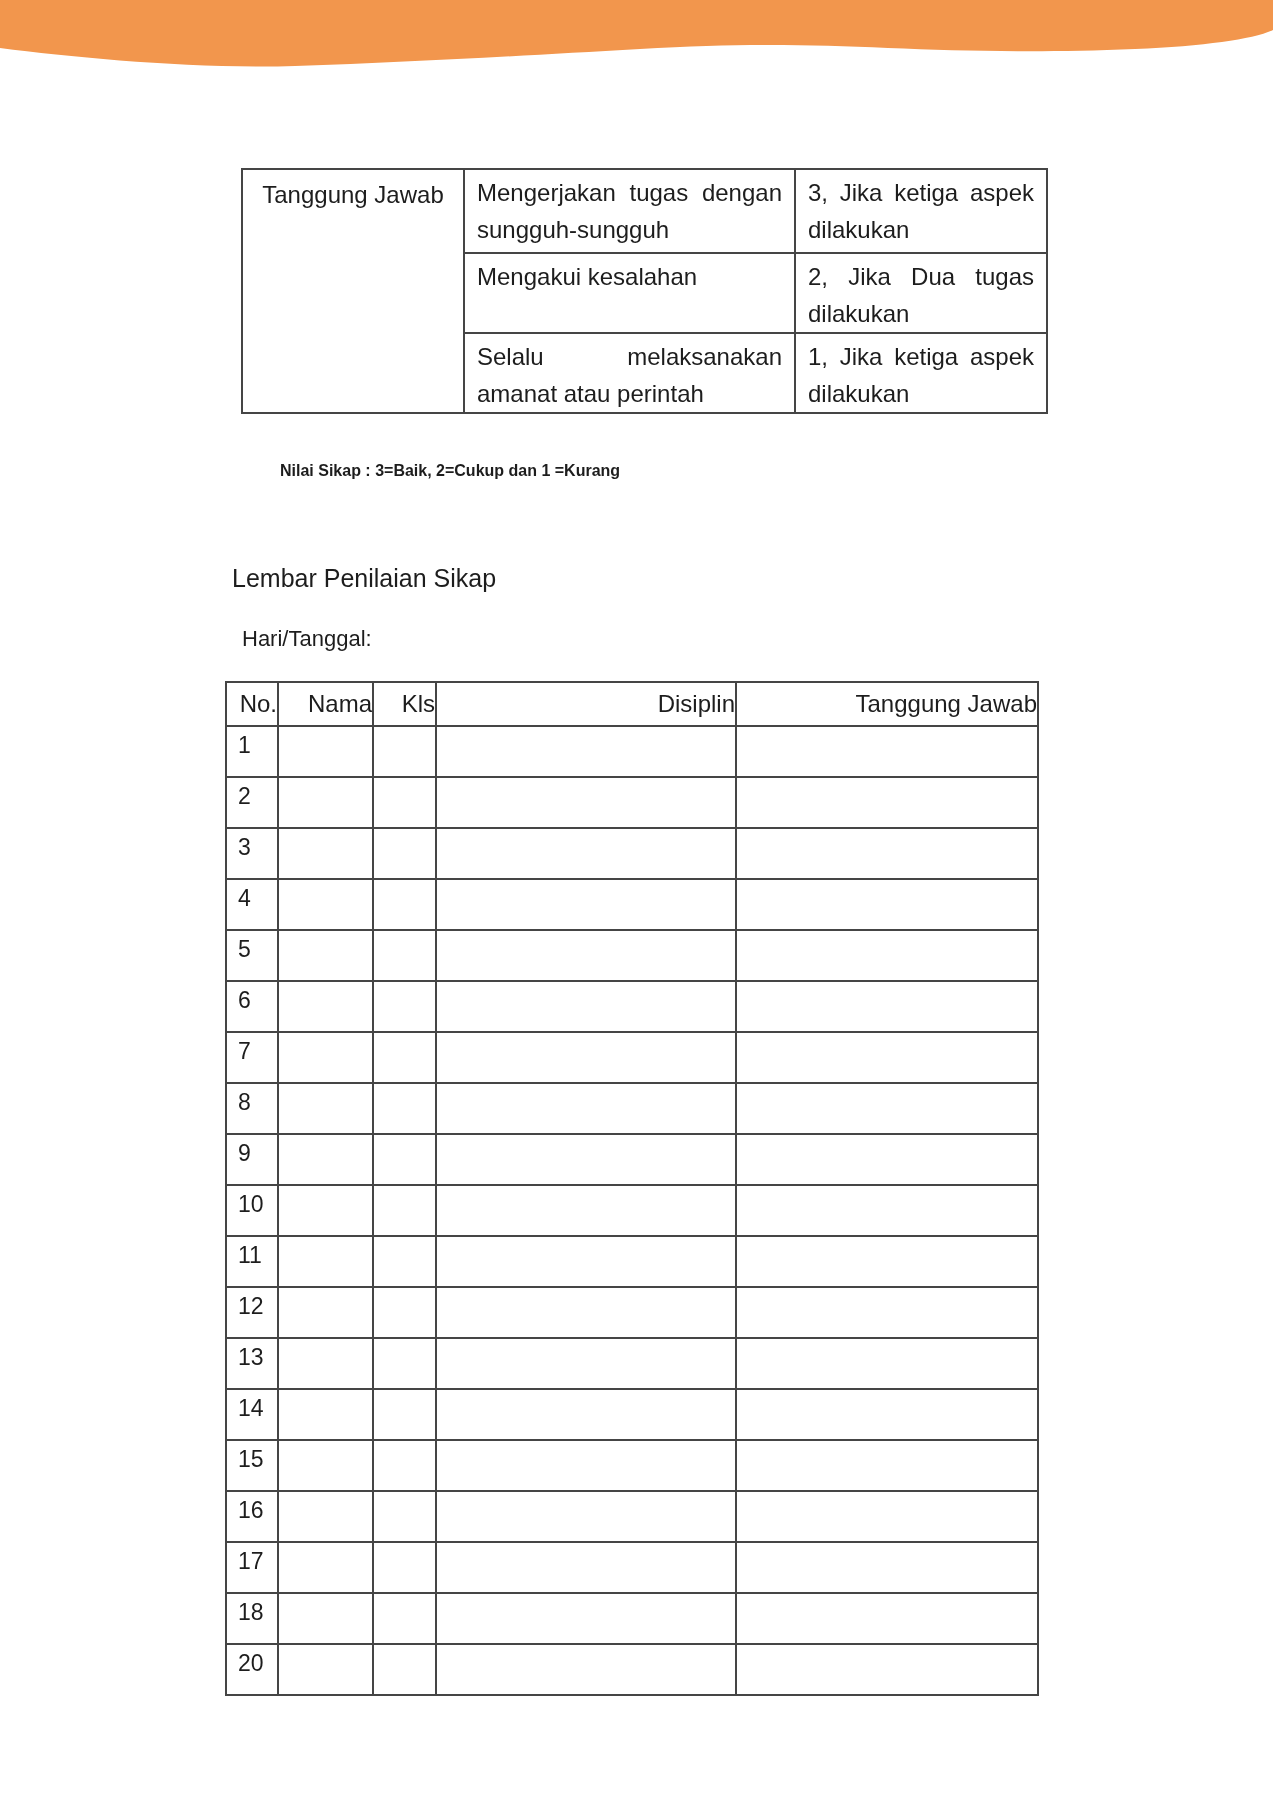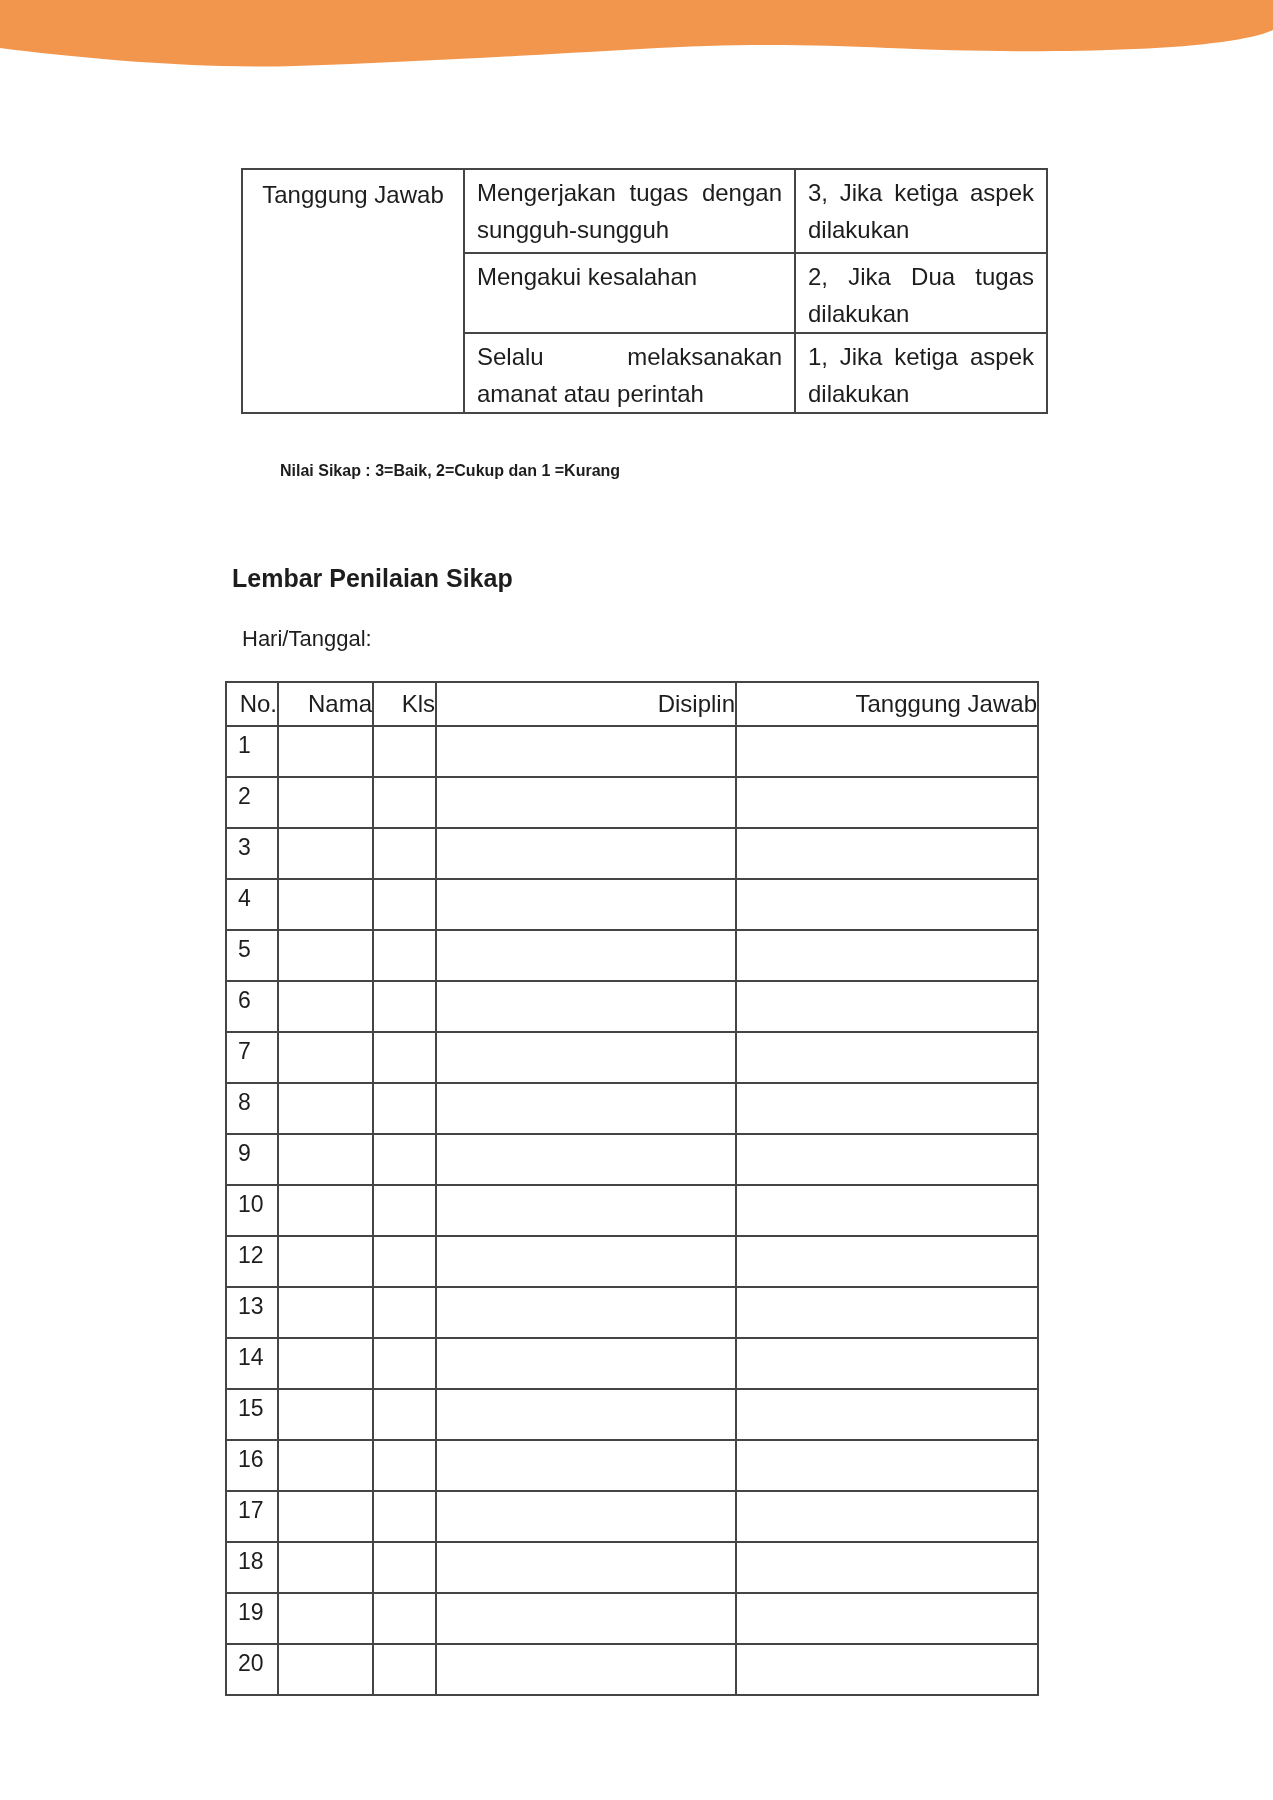--- a/index.html
+++ b/index.html
@@ -23,21 +23,21 @@
     border:2px solid var(--border);vertical-align:top;
     font-size:24px;line-height:37px;padding:4px 12px 0 12px;color:var(--text);
   }
   .criteria tr{height:68px;}
   .criteria tr:first-child{height:84px;}
   .criteria td.label-cell{text-align:center;padding-top:6px;}
   .line{white-space:nowrap;overflow:hidden;}
   .line.fill{text-align:justify;text-align-last:justify;-moz-text-align-last:justify;}
 
   .legend{position:absolute;left:280px;top:462px;font-size:16px;font-weight:700;white-space:nowrap;}
-  .title{position:absolute;left:232px;top:564px;font-size:25px;font-weight:700;white-space:nowrap;}
+  .title{position:absolute;left:232px;top:564px;font-size:25px;font-weight:400;white-space:nowrap;}
   .datelabel{position:absolute;left:242px;top:626px;font-size:22px;white-space:nowrap;}
 
   
   .assess{
     position:absolute;left:225px;top:681px;width:812px;
     border-collapse:collapse;table-layout:fixed;
   }
   .assess th{
     border:2px solid var(--border);height:42px;font-size:24px;font-weight:400;
     text-align:right;vertical-align:middle;padding:0;color:var(--text);
@@ -183,20 +183,27 @@
         <td></td>
       </tr>
       <tr>
         <td>10</td>
         <td></td>
         <td></td>
         <td></td>
         <td></td>
       </tr>
       <tr>
+        <td>11</td>
+        <td></td>
+        <td></td>
+        <td></td>
+        <td></td>
+      </tr>
+      <tr>
         <td>12</td>
         <td></td>
         <td></td>
         <td></td>
         <td></td>
       </tr>
       <tr>
         <td>13</td>
         <td></td>
         <td></td>
@@ -226,27 +233,20 @@
       </tr>
       <tr>
         <td>17</td>
         <td></td>
         <td></td>
         <td></td>
         <td></td>
       </tr>
       <tr>
         <td>18</td>
-        <td></td>
-        <td></td>
-        <td></td>
-        <td></td>
-      </tr>
-      <tr>
-        <td>19</td>
         <td></td>
         <td></td>
         <td></td>
         <td></td>
       </tr>
       <tr>
         <td>20</td>
         <td></td>
         <td></td>
         <td></td>

